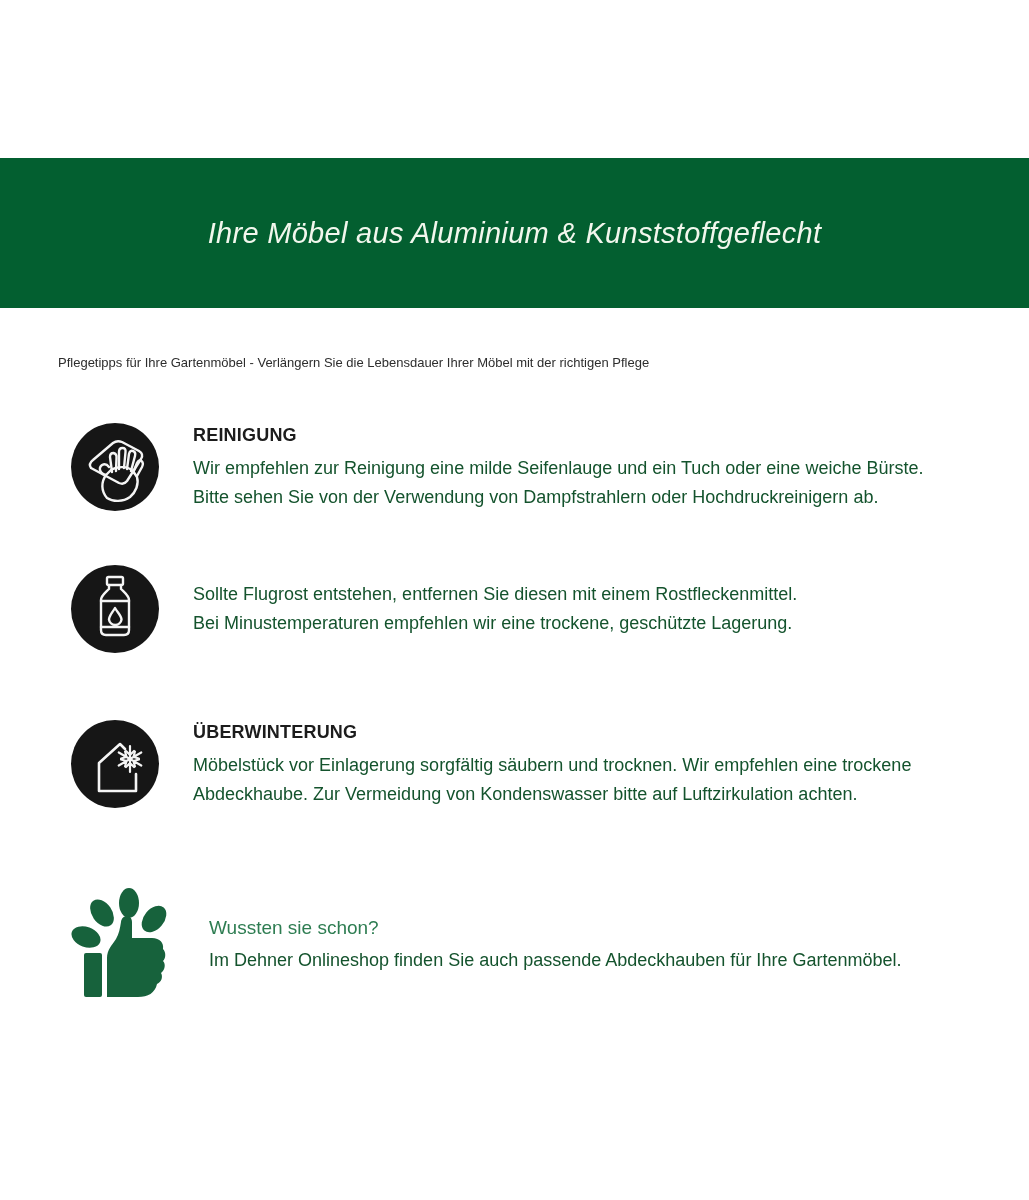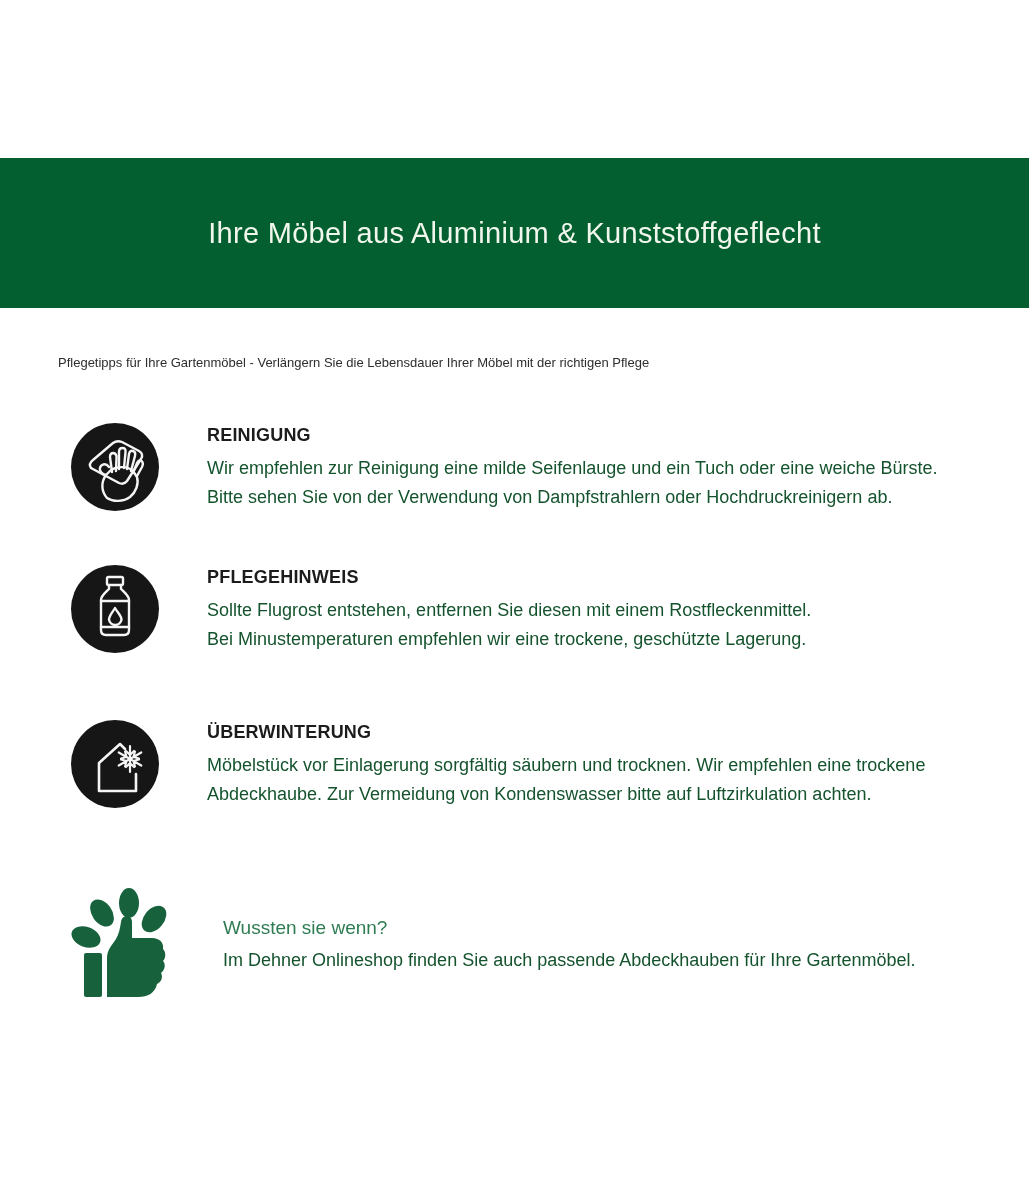--- a/index.html
+++ b/index.html
@@ -12,28 +12,29 @@
   }
   .banner{
     position:absolute;left:0;top:158px;width:1029px;height:150px;
     background:#035f30;
   }
   .banner-title{
     margin:0;width:100%;
     line-height:150px;text-align:center;
     font-size:29px;font-weight:500;letter-spacing:.3px;
     color:#f2f7ed;
+    font-style:italic;
   }
   .intro{
     position:absolute;left:58px;top:355px;
     font-size:13px;color:#2d2d2d;white-space:nowrap;
   }
   .row{
     position:absolute;left:70px;
-    display:flex;align-items:center;gap:47px;
+    display:flex;align-items:center;gap:33px;
   }
   .s1{top:422px;} .s2{top:564px;} .s3{top:719px;} .s4{top:887px;}
   .circle-icon{width:90px;height:90px;flex:0 0 90px;}
   .tip-icon{width:106px;height:117px;flex:0 0 106px;}
   .sec-text{display:block;}
   .sec-title{
     margin:0 0 7px 0;
     font-size:18px;font-weight:bold;color:#1c1c1c;
     letter-spacing:.2px;line-height:24px;white-space:nowrap;
   }
@@ -86,21 +87,20 @@
         <g fill="none" stroke="#f5f5f5" stroke-width="2.4" stroke-linecap="round" stroke-linejoin="round">
           <rect x="37" y="13" width="16" height="8" rx="1.5"></rect>
           <path d="M39,21 L39,25 C35,29 31,32 31,36 L31,66 Q31,71 36,71 L54,71 Q59,71 59,66 L59,36 C59,32 55,29 51,25 L51,21"></path>
           <path d="M31,37 L59,37"></path>
           <path d="M31,63 L59,63"></path>
           <path d="M45,44 C42,49 39,52 39,55.5 A6.3,6.3 0 0 0 51.5,55.5 C51.5,52 48,49 45,44 Z"></path>
         </g>
       </svg>
     </div>
     <div class="sec-text">
-      <h2 class="sec-title">PFLEGEHINWEIS</h2>
       <div class="line">Sollte Flugrost entstehen, entfernen Sie diesen mit einem Rostfleckenmittel.</div>
       <div class="line">Bei Minustemperaturen empfehlen wir eine trockene, geschützte Lagerung.</div>
     </div>
   </div>
 
   <div class="row s3">
     <div class="circle-icon">
       <svg viewBox="0 0 90 90" width="90" height="90">
         <circle cx="45" cy="45" r="44" fill="#161616"></circle>
         <g fill="none" stroke="#f5f5f5" stroke-width="2.6" stroke-linecap="round" stroke-linejoin="round">
@@ -130,18 +130,18 @@
           <ellipse cx="16" cy="50" rx="10" ry="15" transform="rotate(-70 16 50)"></ellipse>
           <ellipse cx="32" cy="26" rx="10" ry="15" transform="rotate(-35 32 26)"></ellipse>
           <ellipse cx="59" cy="16" rx="10" ry="15"></ellipse>
           <ellipse cx="84" cy="32" rx="10" ry="15" transform="rotate(40 84 32)"></ellipse>
           <rect x="14" y="66" width="18" height="44" rx="2"></rect>
           <path d="M37,110 L37,71 C37,63 42,58 46,52 C49,47 50,41 51,35 C52,27 62,27 62,35 L62,51 L82,51 C90,51 94,56 93,62 C96,65 96,71 93,74 C96,77 95,83 91,86 C93,89 92,95 87,97 C85,106 78,110 68,110 Z"></path>
         </g>
       </svg>
     </div>
     <div class="sec-text">
-      <h2 class="tip-title">Wussten sie wenn?</h2>
+      <h2 class="tip-title">Wussten sie schon?</h2>
       <div class="line">Im Dehner Onlineshop finden Sie auch passende Abdeckhauben für Ihre Gartenmöbel.</div>
     </div>
   </div>
 
 </div>
 
 </body></html>

